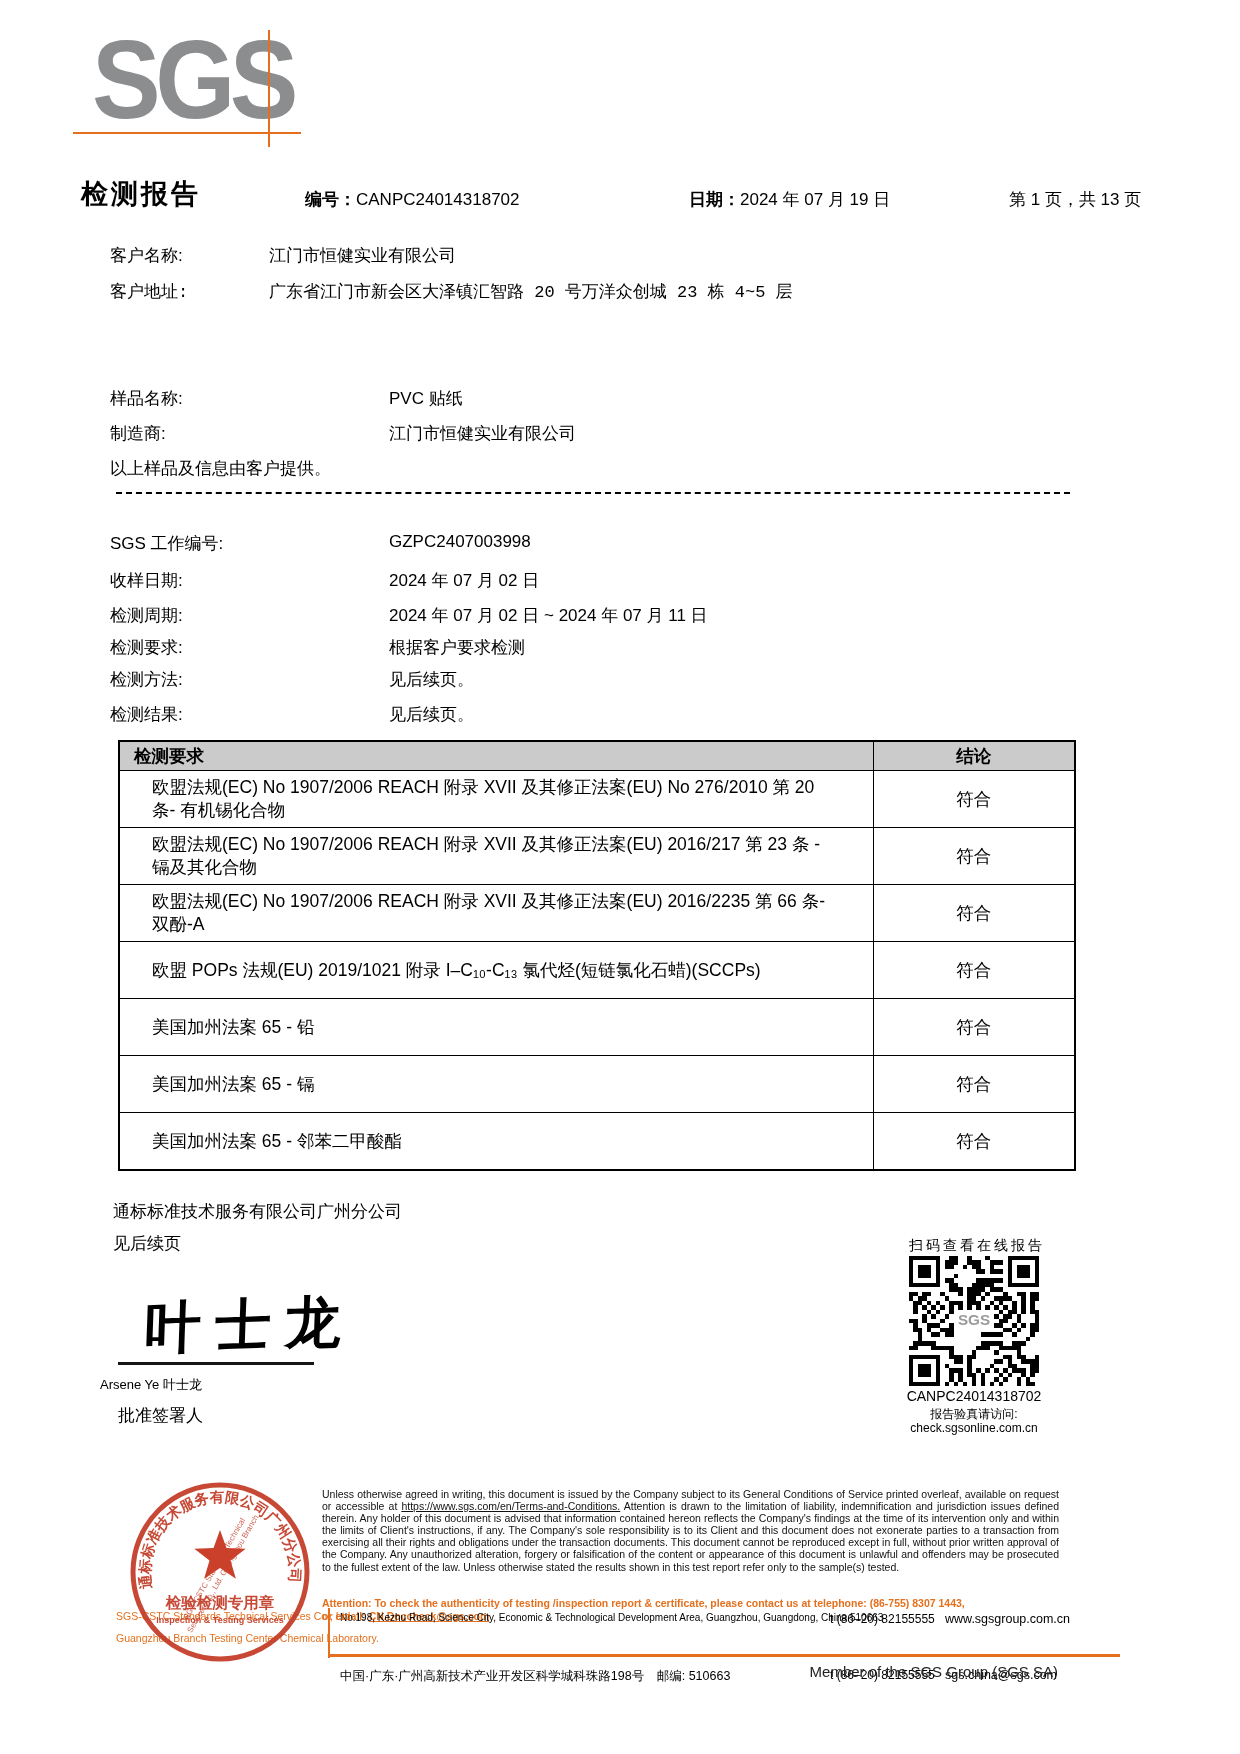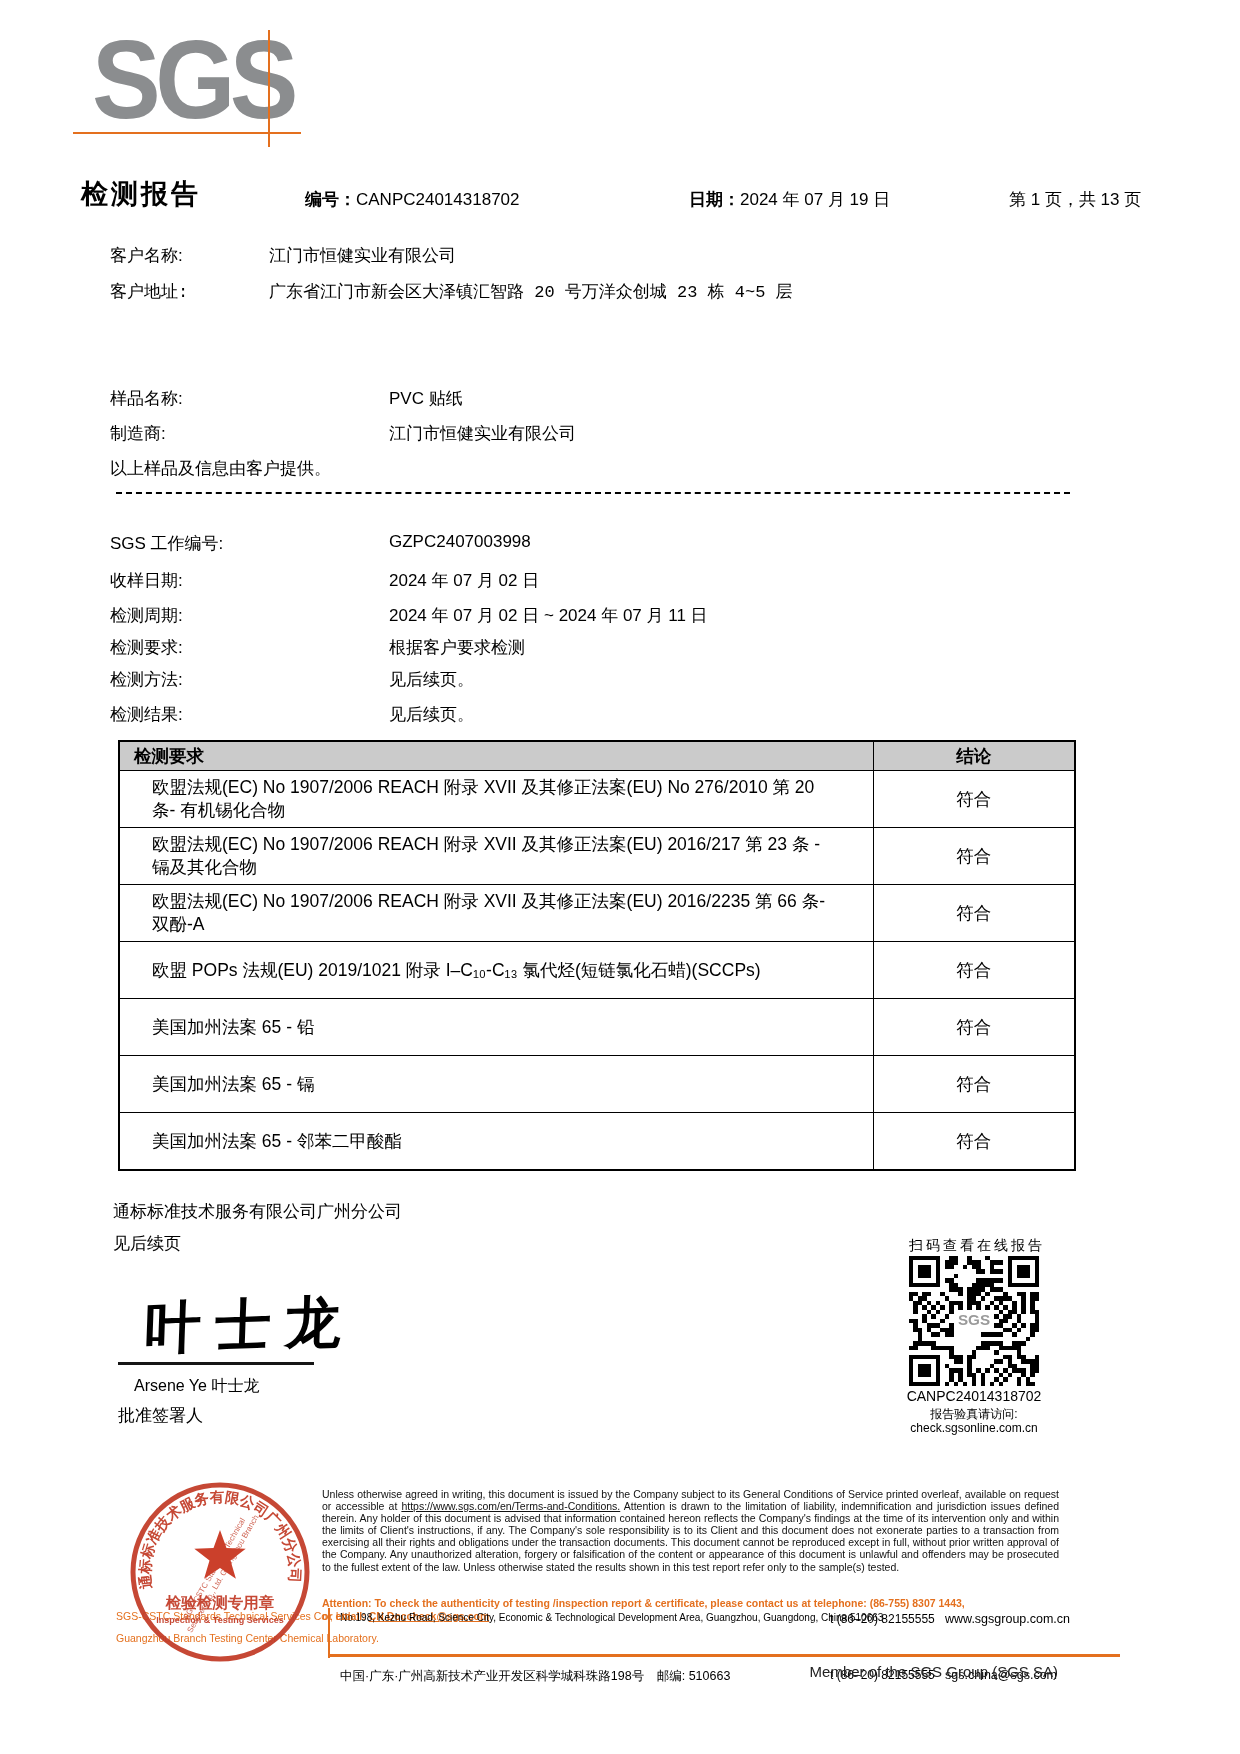--- a/index.html
+++ b/index.html
@@ -36,21 +36,21 @@
   td{height:46px;line-height:23px;padding:5px 32px;vertical-align:middle;}
   td.con{text-align:center;padding:5px 0;}
   
   .company{position:absolute;left:113px;top:1200px;font-size:17px;}
   .signlbl{position:absolute;left:113px;top:1232px;font-size:17px;}
   .signature{
     position:absolute;left:145px;top:1288px;font-size:56px;font-weight:bold;
     letter-spacing:14px;transform:rotate(-2deg) skewX(-4deg);font-family:"DejaVu Serif",serif;
   }
   .sigline{position:absolute;left:118px;top:1362px;width:196px;height:3px;background:#151515;}
-  .signer{position:absolute;left:134px;top:1376px;font-size:16px;}
+  .signer{position:absolute;left:100px;top:1376px;font-size:13px;}
   .role{position:absolute;left:118px;top:1404px;font-size:17px;}
   
   .qr-caption{position:absolute;left:905px;top:1237px;width:144px;text-align:center;font-size:14px;letter-spacing:3px;white-space:nowrap;}
   .qr-box{position:absolute;left:908px;top:1256px;width:132px;height:130px;}
   .qr-box svg{width:132px;height:130px;display:block;}
   .qr-no{position:absolute;left:890px;top:1388px;width:168px;text-align:center;font-size:14px;white-space:nowrap;}
   .qr-hint{position:absolute;left:890px;top:1406px;width:168px;text-align:center;font-size:12px;}
   .qr-url{position:absolute;left:890px;top:1421px;width:168px;text-align:center;font-size:12px;}
   
   .legal{position:absolute;left:322px;top:1488px;width:737px;font-size:10.5px;line-height:12.1px;text-align:justify;color:#111;}

